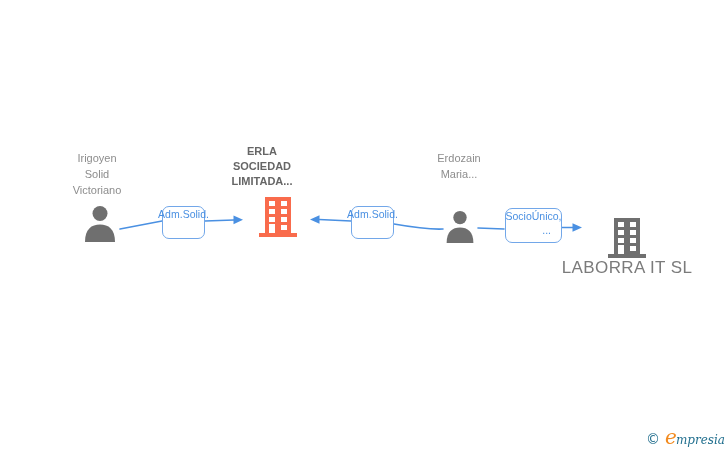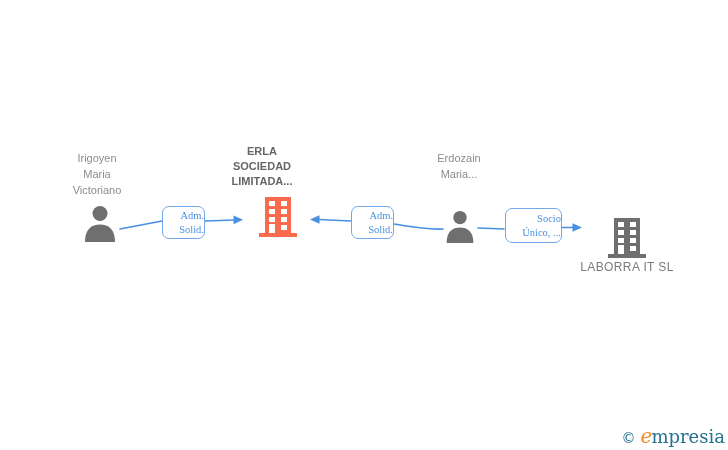--- a/index.html
+++ b/index.html
@@ -13,65 +13,65 @@
 
   .node-label {
     position:absolute; text-align:center; z-index:2;
     font-size:11px; line-height:16px; color: var(--person-name-gray);
     cursor:pointer;
   }
   .company-title {
     font-weight:bold; color: var(--company-name-gray); line-height:15px;
   }
   .company2-title {
-    font-size:12px; letter-spacing:0.4px; color: var(--company2-name-gray);
+    font-size:17px; letter-spacing:0.4px; color: var(--company2-name-gray);
     line-height:13px;
   }
   .node-icon { position:absolute; z-index:2; cursor:pointer; }
   .person-fill { fill: var(--icon-gray); }
   .gray-building .bld { fill: var(--icon-gray); }
   .orange-building .bld { fill: var(--company-orange); }
   .window { fill:#ffffff; }
 
   .edge-box {
     position:absolute; z-index:3; box-sizing:border-box;
     background:#ffffff; border:1.6px solid var(--box-border-blue);
     border-radius:7px; color: var(--edge-blue);
     font-size:10.5px; line-height:14px; text-align:center;
-    display:flex; flex-direction:column; align-items:flex-end; justify-content:center;font-family:Liberation Serif, serif;
+    display:flex; align-items:flex-start; justify-content:center;
   }
 
   .logo {
     position:absolute; right:3px; bottom:3px; z-index:2;
     display:flex; align-items:baseline; white-space:nowrap;
   }
   .logo-c { font-size:14px; color: var(--logo-teal); margin-right:5px; font-family:"DejaVu Sans", sans-serif; }
   .logo-e { font-style:italic; font-size:20px; color: var(--logo-orange); font-family:"DejaVu Serif", serif; line-height:20px; }
-  .logo-rest { font-size:18px; color: var(--logo-teal); font-family:"DejaVu Serif", serif; margin-left:-1px; }
+  .logo-rest { font-style:italic; font-size:12px; color: var(--logo-teal); font-family:"DejaVu Serif", serif; margin-left:-1px; }
 </style>
 </head>
 <body>
 
 <div id="canvas">
 
   <svg class="connectors" width="728" height="450" viewBox="0 0 728 450">
     <path class="edge-line" d="M120 229 L162 221"></path>
     <path class="edge-line" d="M205 221 L234 220"></path>
     <polygon class="edge-arrow" points="243,219.8 233.5,215.6 233.5,224.2"></polygon>
     <polygon class="edge-arrow" points="310,219.5 319.5,215.3 319.5,223.7"></polygon>
     <path class="edge-line" d="M319 219.5 L351 221"></path>
     <path class="edge-line" d="M394 224 C414 227.5 432 229.5 443 229"></path>
     <path class="edge-line" d="M478 228 L504 229"></path>
     <path class="edge-line" d="M562 227.5 L573 227.5"></path>
     <polygon class="edge-arrow" points="582,227.5 572.5,223.3 572.5,231.7"></polygon>
   </svg>
 
   <div class="node-label" style="left:32px; top:150px; width:130px;">
     <div>Irigoyen</div>
-    <div>Maria</div>
+    <div>Solid</div>
     <div>Victoriano</div>
   </div>
   <div class="node-icon" style="left:83px; top:205px;">
     <svg width="34" height="37" viewBox="0 0 34 37">
       <circle class="person-fill" cx="17" cy="8.5" r="7.5"></circle>
       <path class="person-fill" d="M2 37 C2 24 8.5 19.5 17 19.5 C25.5 19.5 32 24 32 37 Z"></path>
     </svg>
   </div>
 
   <div class="edge-box" style="left:162px; top:206px; width:43px; height:33px;">

